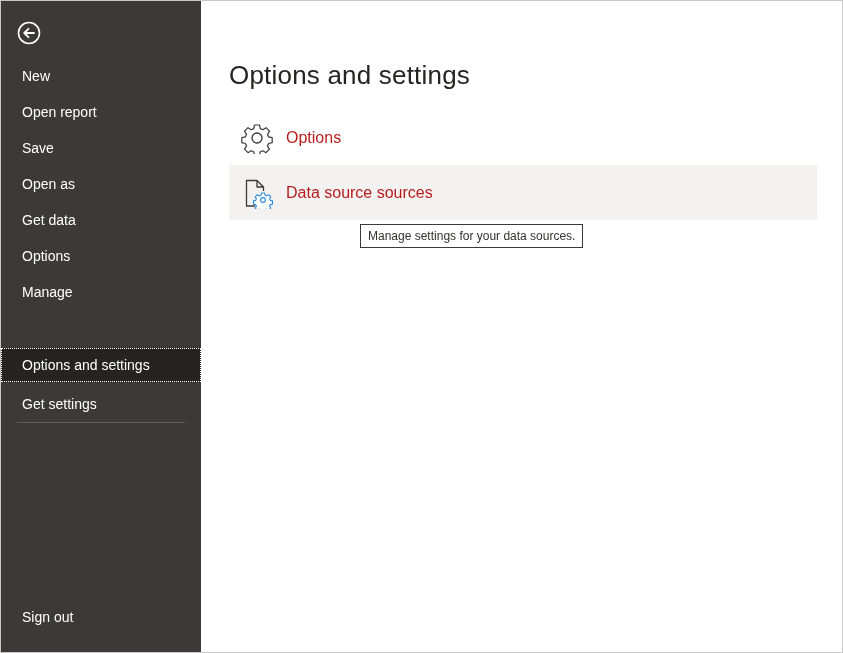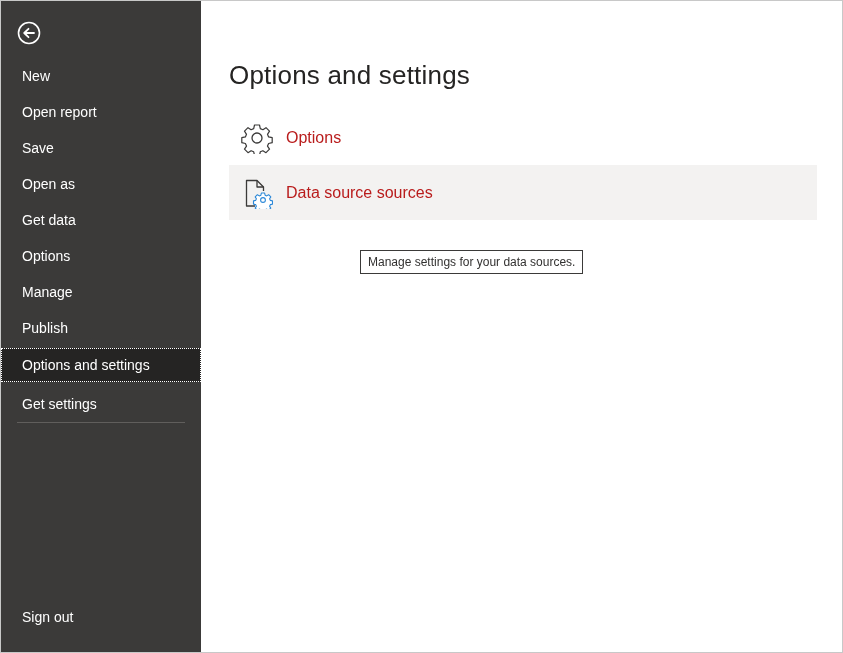--- a/index.html
+++ b/index.html
@@ -47,21 +47,21 @@
     position: absolute; left: 12px; top: 12px; width: 32px; height: 32px;
   }
   .option-row .label {
     position: absolute; left: 57px; top: 0; line-height: 55px;
     font-size: 16px; color: #b91c1c;
   }
   .tooltip {
     position: absolute; left: 360px; top: 224px;
     border: 1px solid #3b3a39; background: #ffffff;
     font-size: 12px; color: #323130;
-    padding: 4px 7px; white-space: nowrap; margin-top: 26px;
+    padding: 4px 7px; white-space: nowrap;
   }
 </style>
 </head>
 <body>
 
 <div class="frame"></div>
 
 <nav class="sidebar">
   <div class="back-btn">
     <svg width="24" height="24" viewBox="0 0 24 24">
@@ -70,21 +70,20 @@
     </svg>
   </div>
 
   <div class="nav-item" style="top:58px">New</div>
   <div class="nav-item" style="top:130px">Save</div>
   <div class="nav-item" style="top:94px">Open report</div>
   <div class="nav-item" style="top:166px">Open as</div>
   <div class="nav-item" style="top:202px">Get data</div>
   <div class="nav-item" style="top:238px">Options</div>
   <div class="nav-item" style="top:274px">Manage</div>
-  <div class="nav-item" style="top:310px">Publish</div>
   <div class="nav-item selected" style="top:347px">Options and settings</div>
   <div class="nav-item" style="top:386px">Get settings</div>
 
   <div class="divider"></div>
 
   <div class="nav-item" style="top:599px">Sign out</div>
 </nav>
 
 <h1 class="main-title" style="margin:0">Options and settings</h1>
 

